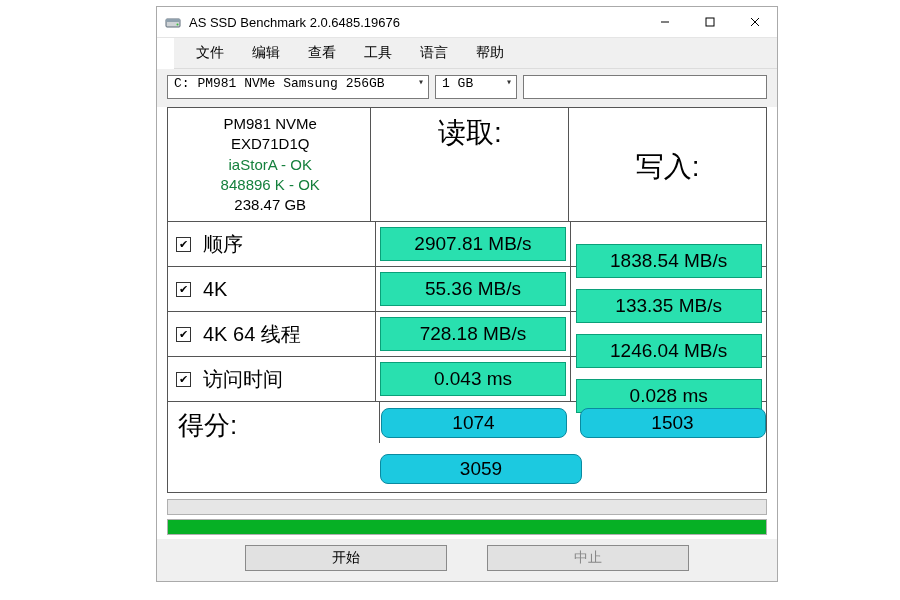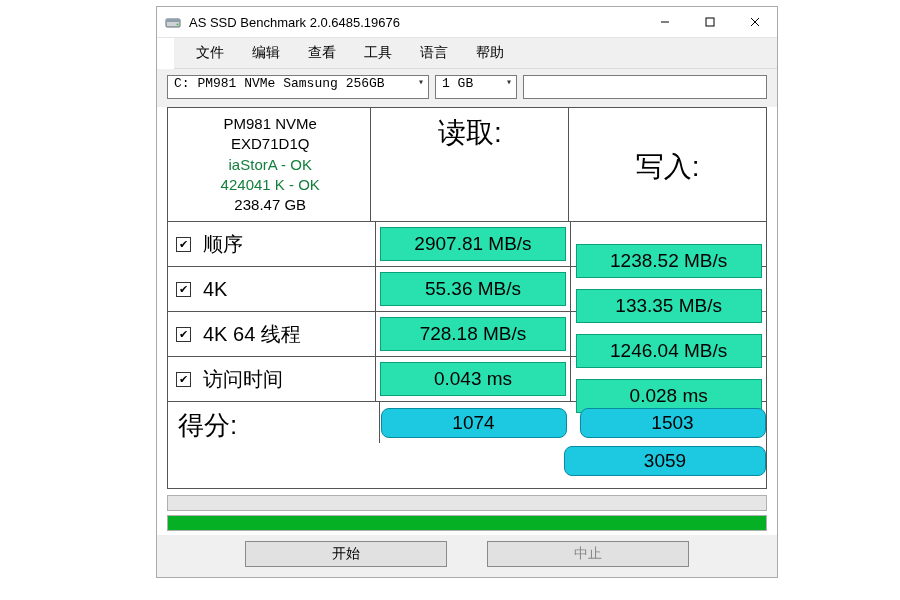--- a/index.html
+++ b/index.html
@@ -126,23 +126,23 @@
     width: 184px; height: 32px;
     display: flex; align-items: center; justify-content: center;
     font-size: 19px;
     font-family: Arial, sans-serif;
   }
   
   .score-row { min-height: 86px; align-items: flex-start; }
   .score-label { font-size: 26px; padding: 6px 0 0 10px; width: 201px; border-right: 1px solid #555; }
   .score-body {
     flex: 1;
-    display: flex; flex-direction: column; align-items: flex-end;
+    display: flex; flex-direction: column; align-items: flex-start;
     padding: 6px 0 8px 0;
-    gap: 8px;
+    gap: 16px;
   }
   .score-top { display: flex; gap: 12px; width: 100%; justify-content: space-around; }
   .scorepill {
     background: #1cc9e0;
     border: 1px solid #0a8aa0;
     border-radius: 8px;
     width: 184px; height: 28px;
     display: flex; align-items: center; justify-content: center;
     font-size: 19px;
   }
@@ -234,37 +234,37 @@
     <div class="spacer"></div>
   </div>
 
   <div class="panel">
 
     <div class="row">
       <div class="cell col-label info-block">
         <span>PM981 NVMe</span>
         <span>EXD71D1Q</span>
         <span class="info-green">iaStorA - OK</span>
-        <span class="info-green">424041 K - OK</span>
+        <span class="info-green">848896 K - OK</span>
         <span>238.47 GB</span>
       </div>
       <div class="cell col-val hdr">读取:</div>
       <div class="cell col-val hdr">写入:</div>
     </div>
 
     <div class="row test-row">
       <div class="cell col-label test-label">
         <span class="chk">✔</span>
         <span>顺序</span>
       </div>
       <div class="cell col-val">
         <div class="pill">2907.81 MB/s</div>
       </div>
       <div class="cell col-val">
-        <div class="pill">1238.52 MB/s</div>
+        <div class="pill">1838.54 MB/s</div>
       </div>
     </div>
 
     <div class="row test-row">
       <div class="cell col-label test-label">
         <span class="chk">✔</span>
         <span>4K</span>
       </div>
       <div class="cell col-val">
         <div class="pill">55.36 MB/s</div>

